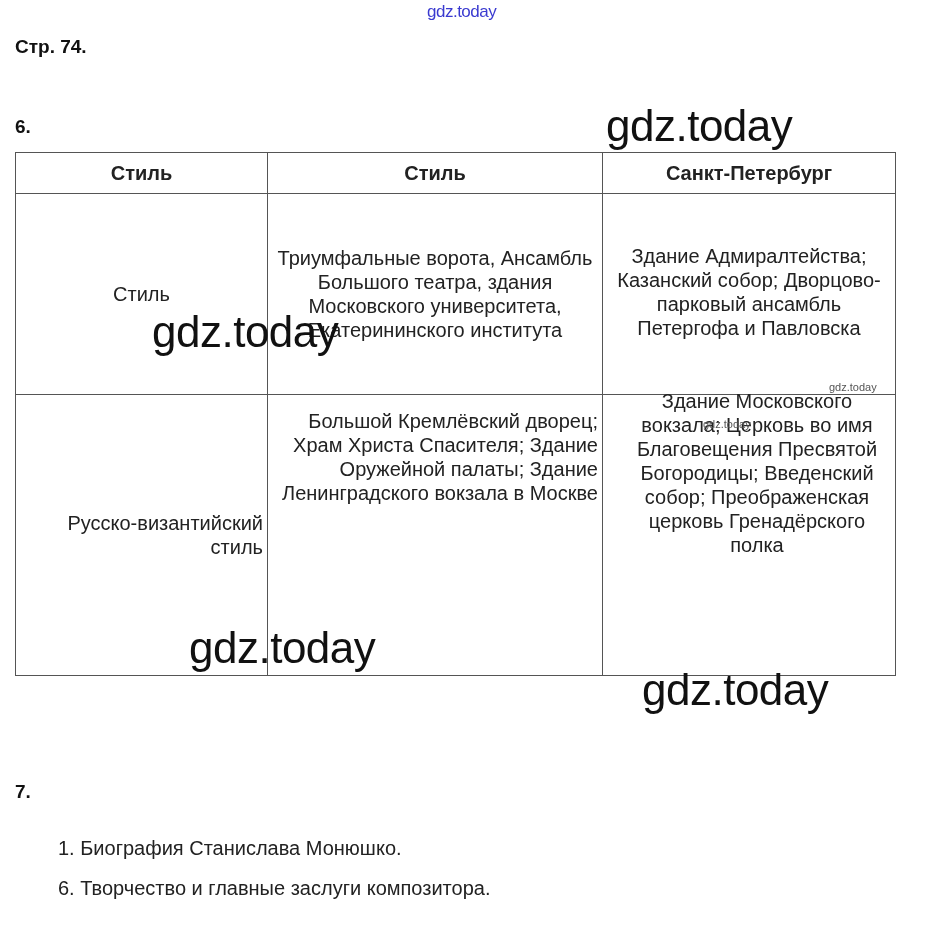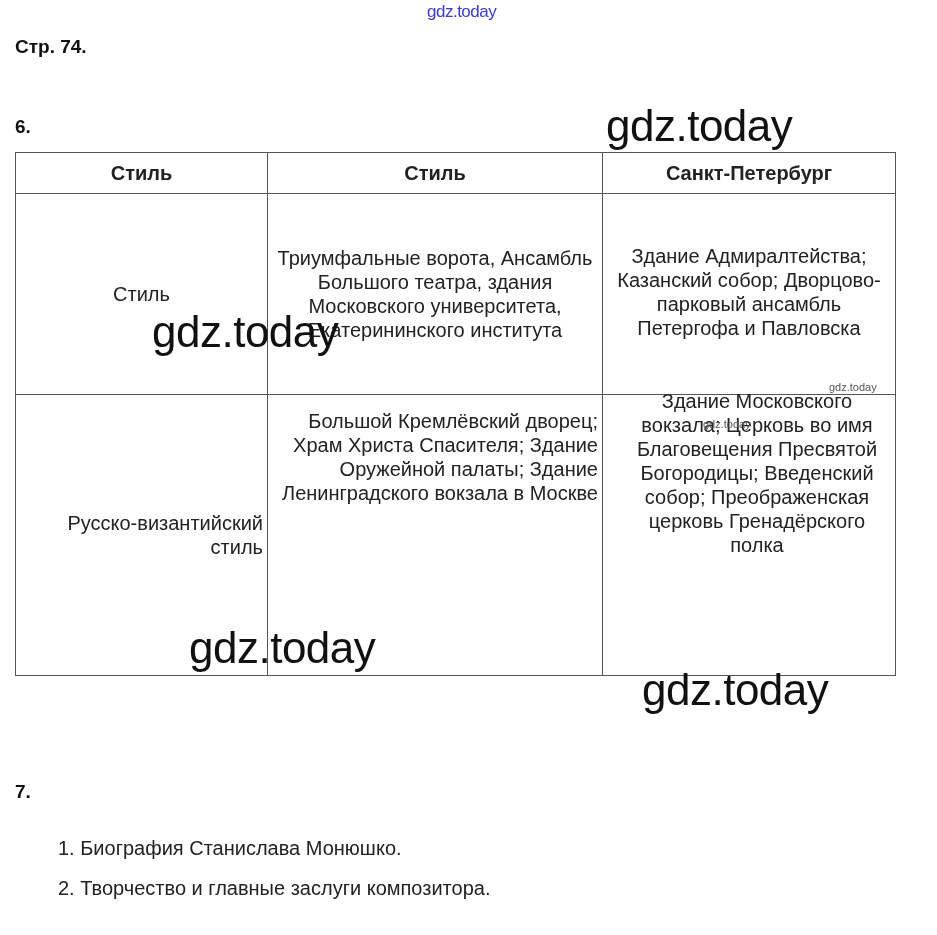--- a/index.html
+++ b/index.html
@@ -104,14 +104,14 @@
 <div class="wm-big" style="left:152px; top:310px;">gdz.today</div>
 <div class="wm-big" style="left:189px; top:626px;">gdz.today</div>
 <div class="wm-big" style="left:642px; top:668px;">gdz.today</div>
 <div class="wm-small" style="left:829px; top:381px;">gdz.today</div>
 <div class="wm-small" style="left:703px; top:418px;">gdz.today</div>
 
 <div class="task-num task7">7.</div>
 
 <ol class="plan">
   <li>1. Биография Станислава Монюшко.</li>
-  <li>2. Творчество и главные заслуги композитора.</li>
+  <li>6. Творчество и главные заслуги композитора.</li>
 </ol>
 
 </body></html>

